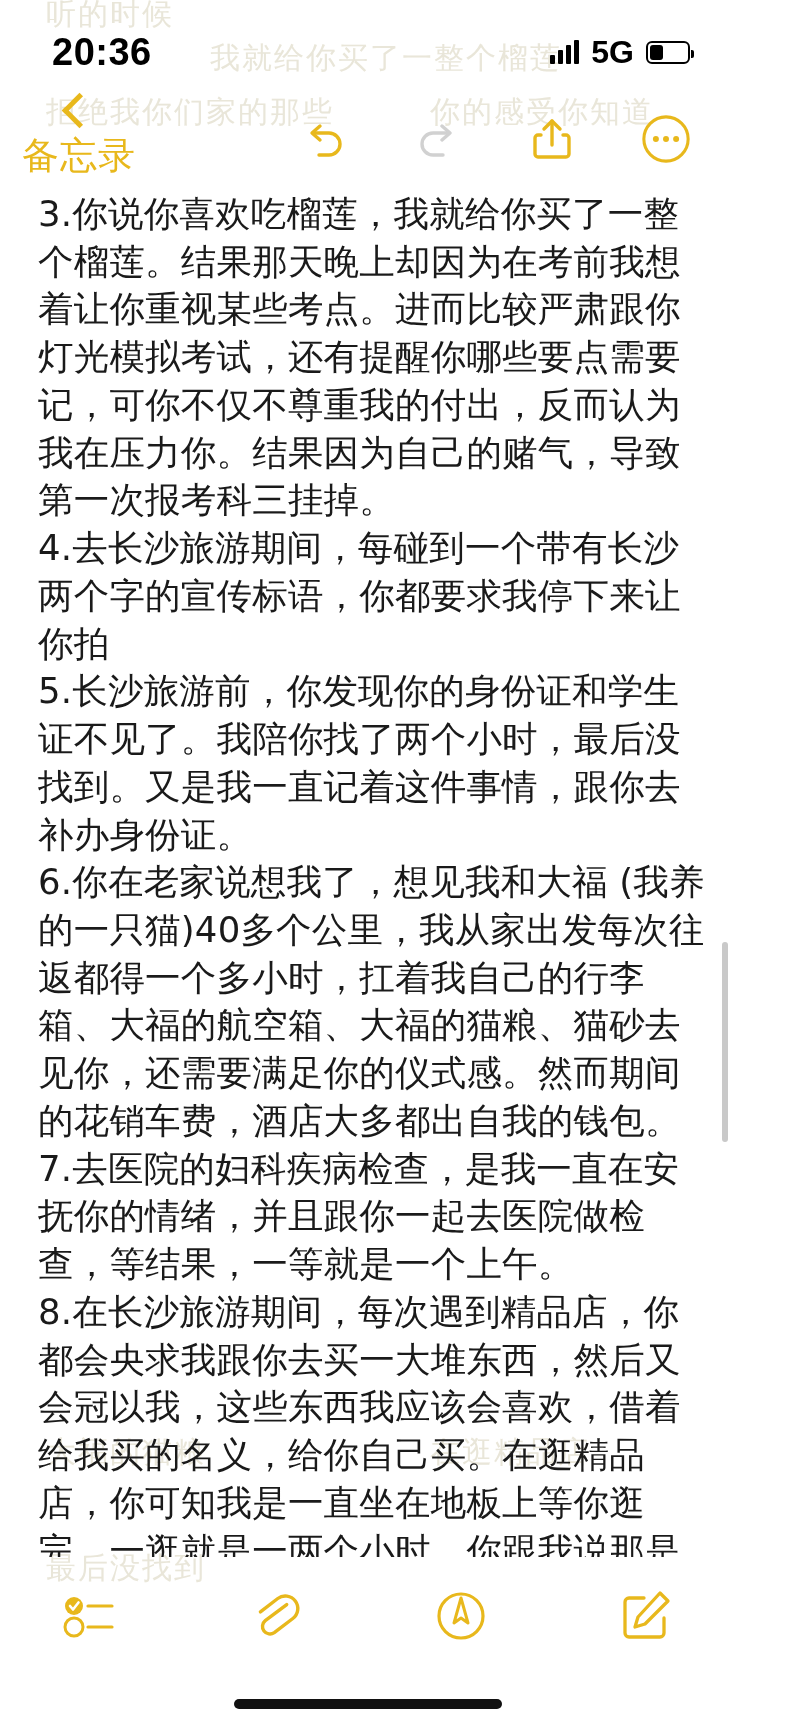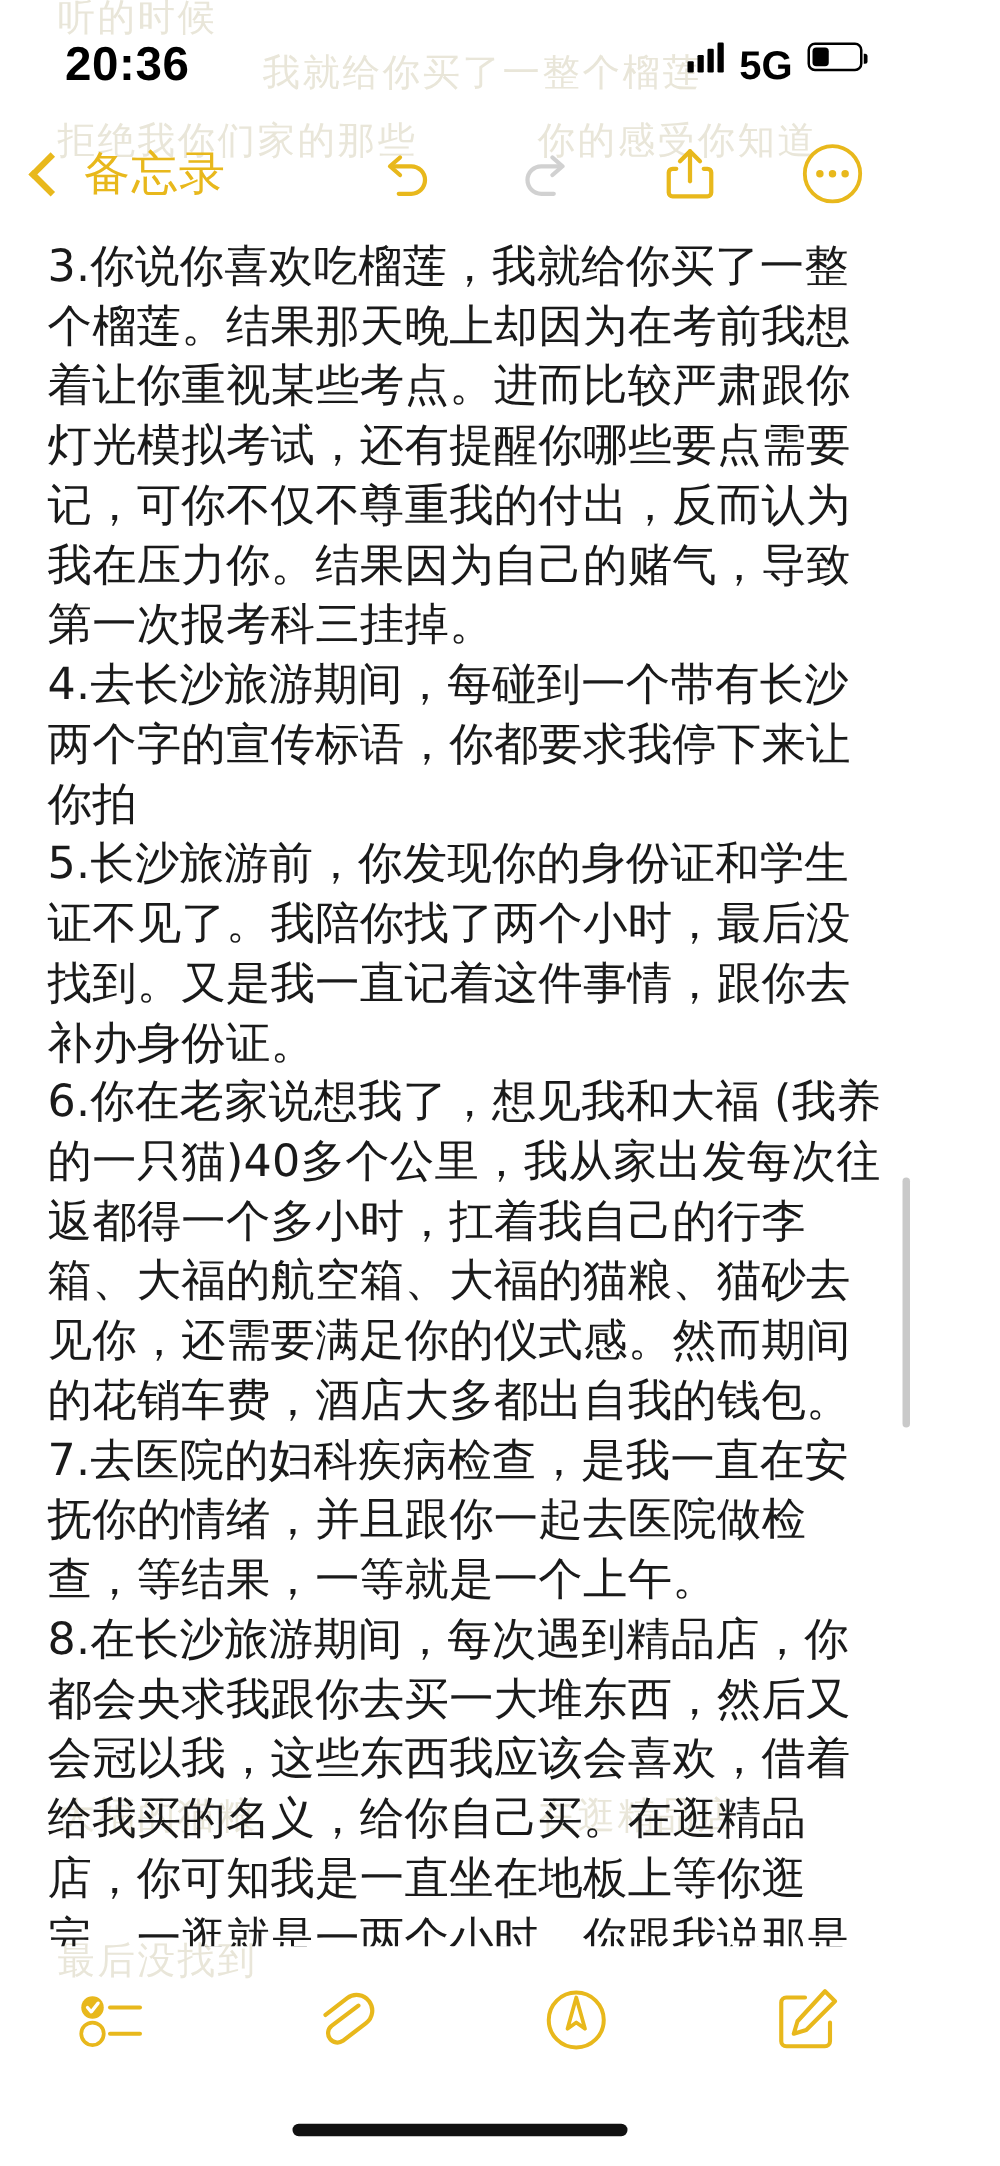--- a/index.html
+++ b/index.html
@@ -53,21 +53,21 @@
   }
   .status-time {
     font-size: 38px;
     font-weight: bold;
     letter-spacing: 0.5px;
     color: #000;
     padding-top: 8px;
   }
   .status-right {
     display: flex;
-    align-items: flex-start;
+    align-items: center;
     gap: 12px;
     padding-top: 8px;
   }
   .signal-bars {
     display: flex;
     align-items: flex-end;
     gap: 3px;
     height: 24px;
   }
   .signal-bars i {
@@ -120,20 +120,21 @@
     display: flex;
     align-items: center;
     padding: 0 38px 0 22px;
     box-sizing: border-box;
   }
   .nav-back {
     display: flex;
     align-items: center;
     gap: 8px;
     color: #e8b81c;
+    flex-direction: column;
   }
   .chev {
     width: 20px;
     height: 20px;
     border-left: 5px solid #e8b81c;
     border-bottom: 5px solid #e8b81c;
     transform: rotate(45deg);
     margin-left: 6px;
     margin-right: 6px;
   }

